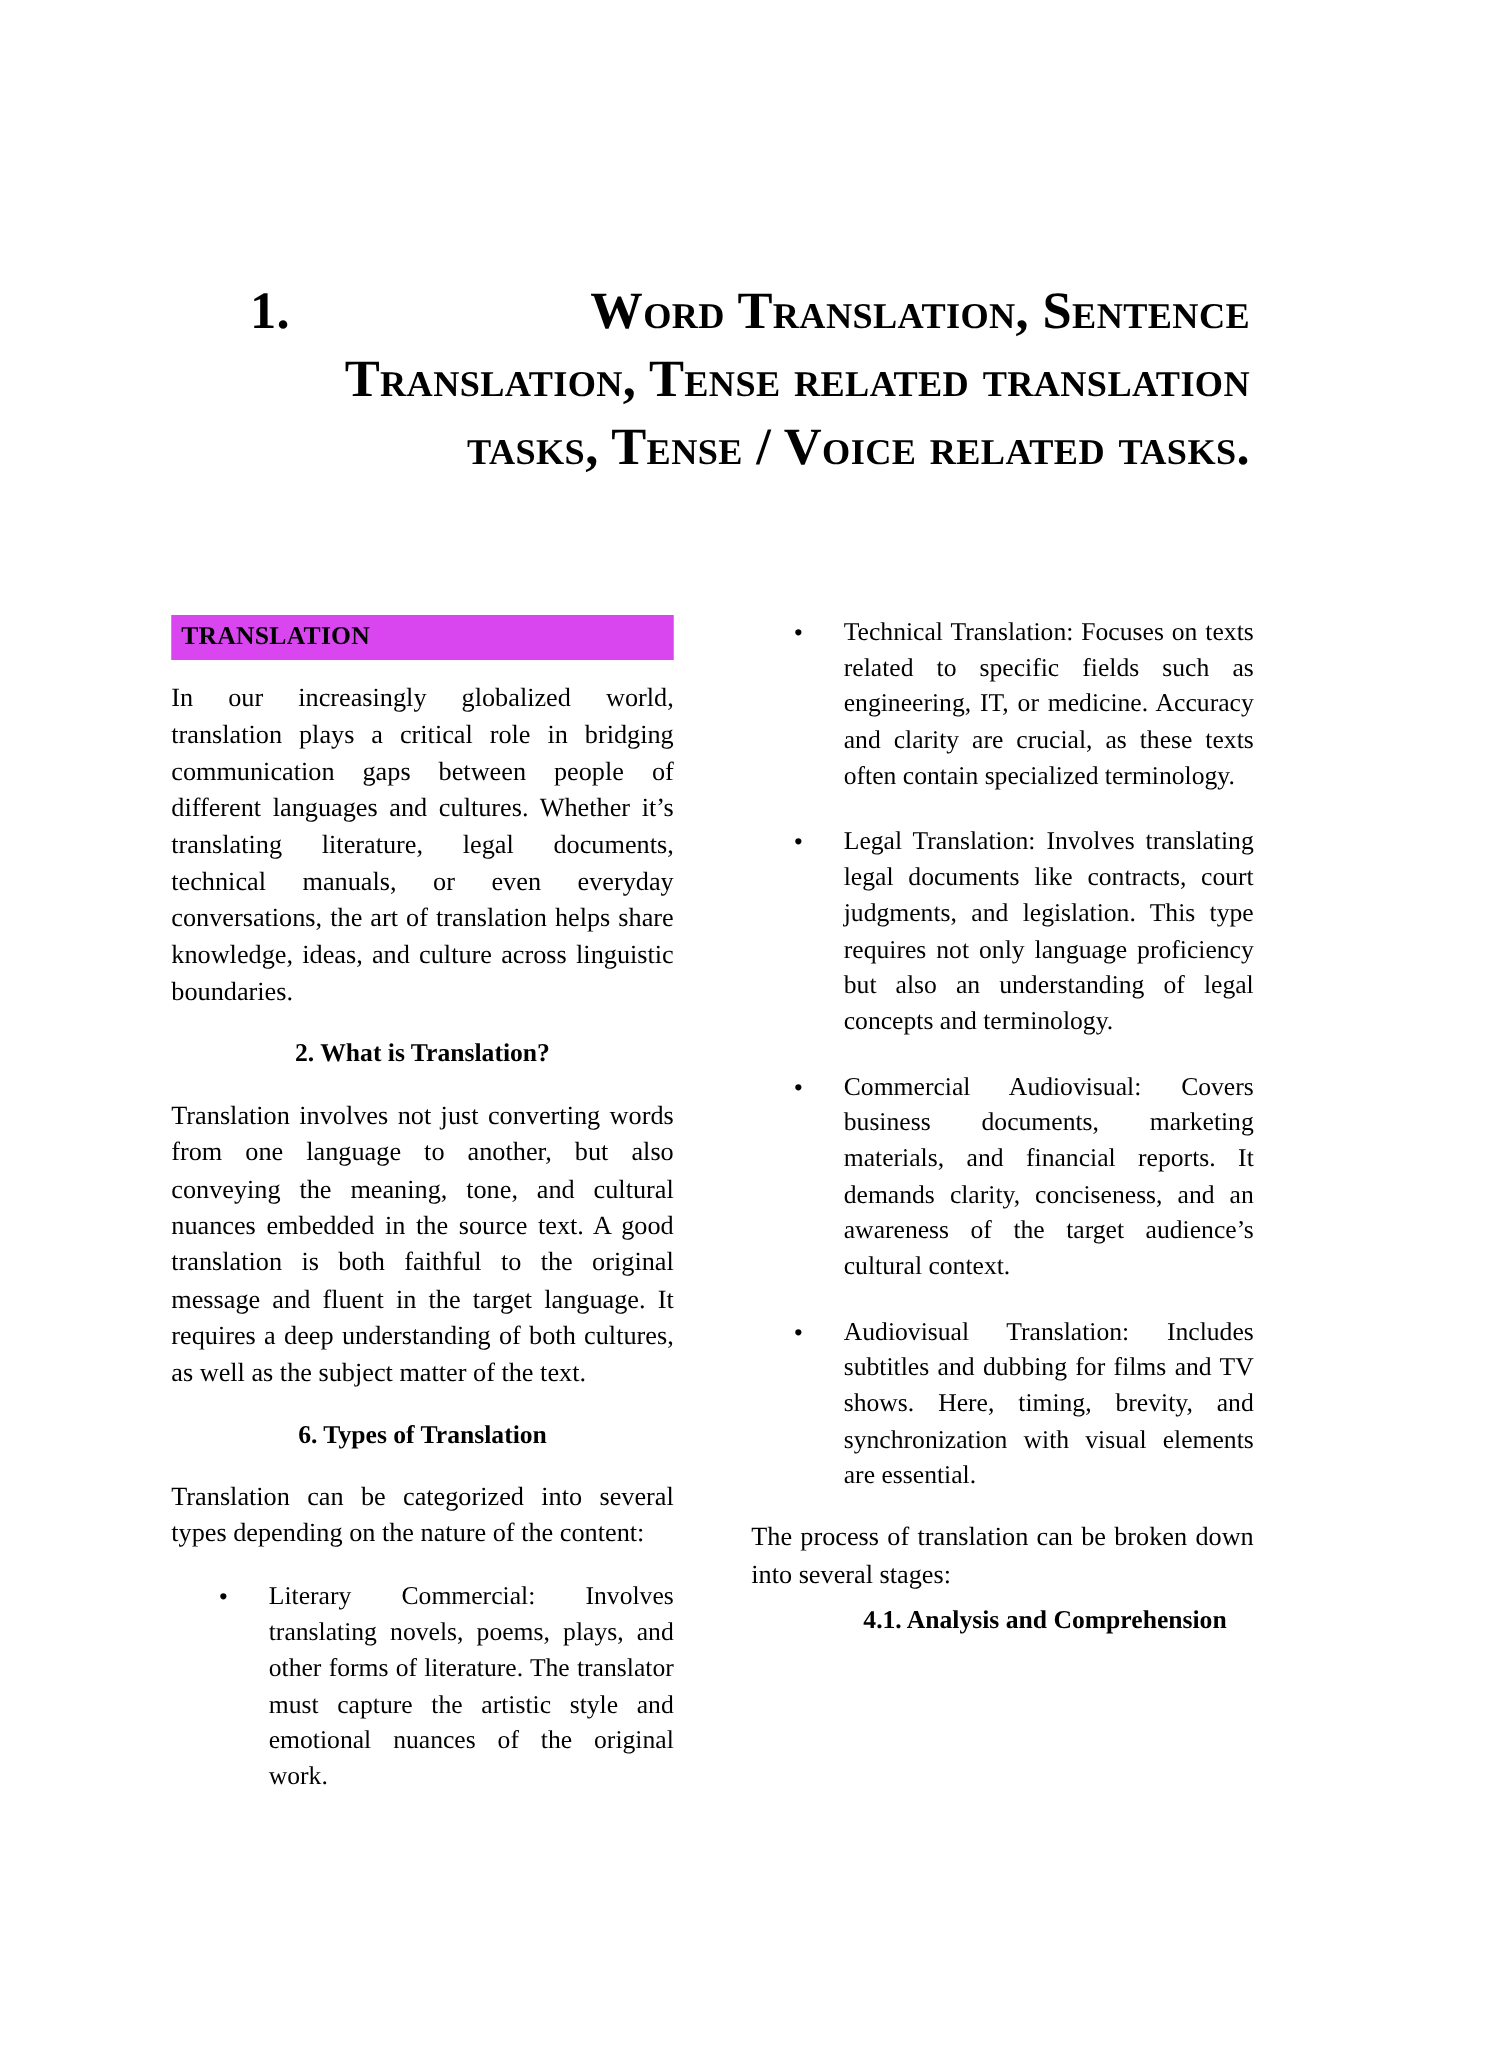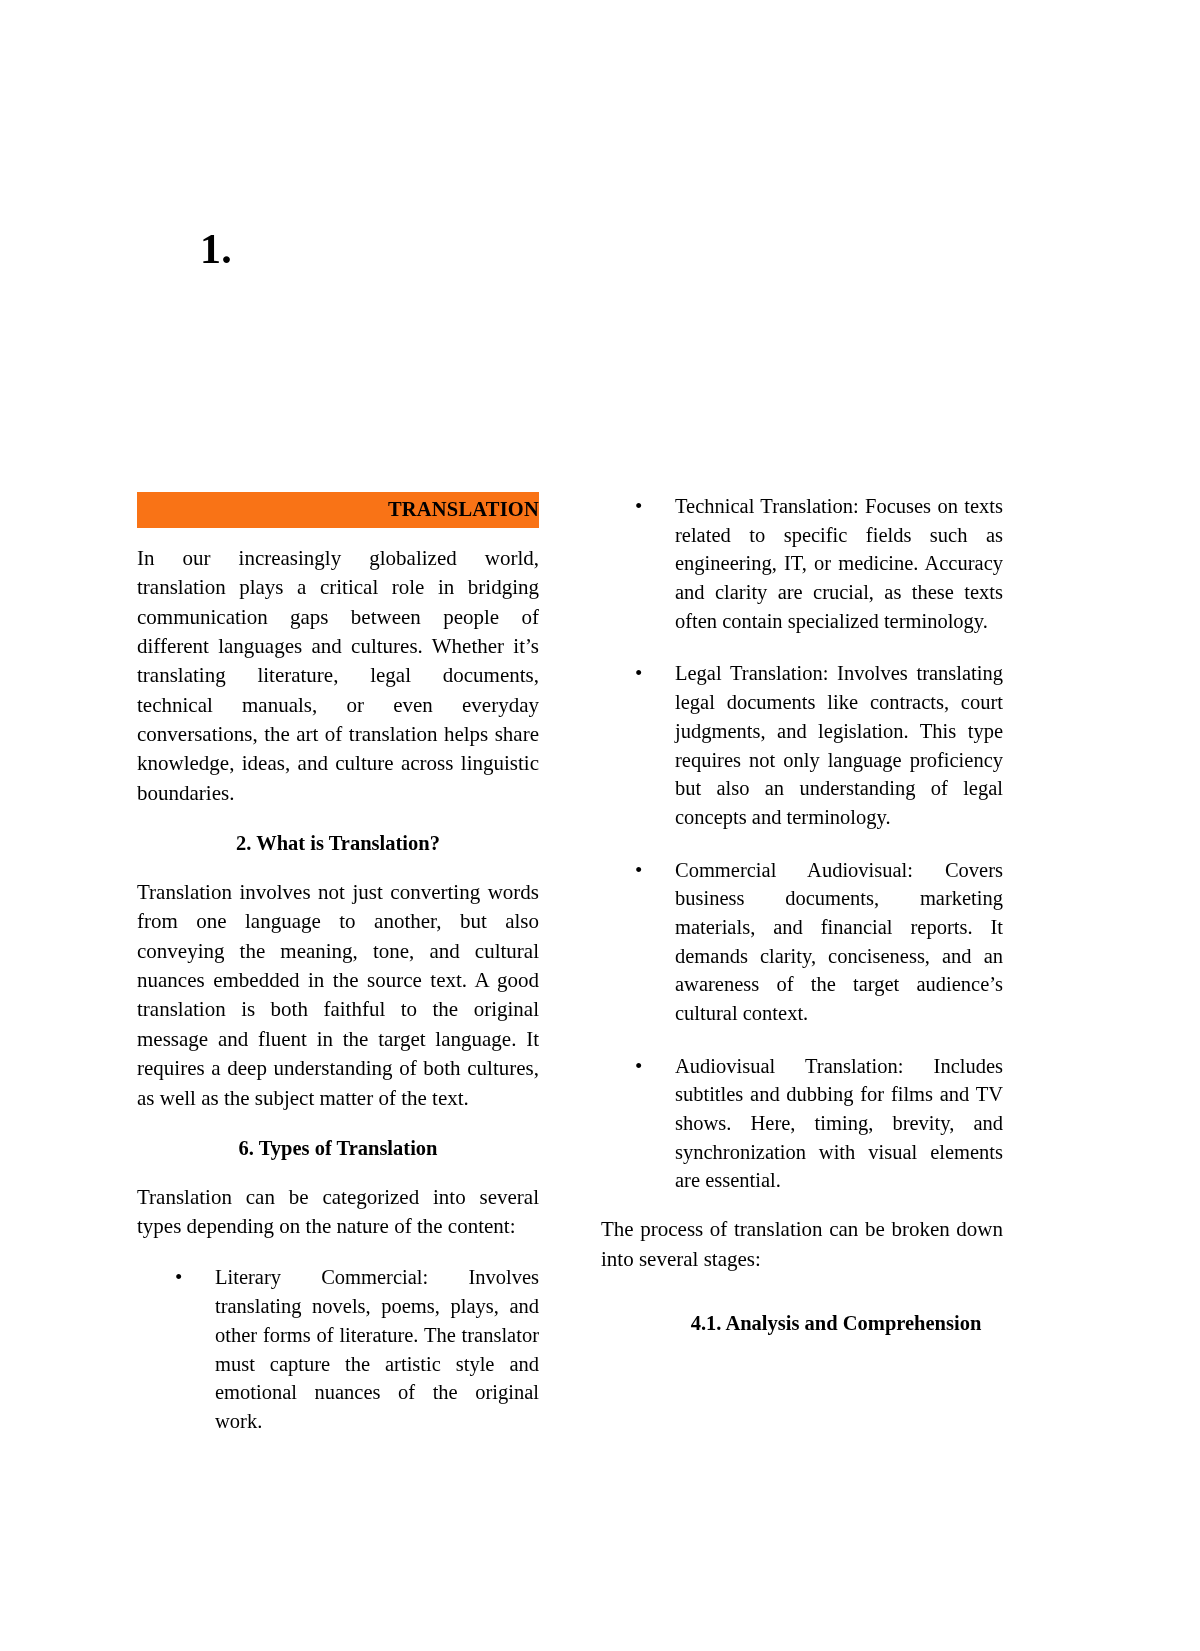--- a/index.html
+++ b/index.html
@@ -51,41 +51,40 @@
     width: 866px;
     display: flex;
     gap: 62px;
   }
   .col {
     width: 402px;
   }
 
   
   .hl-heading {
-    background: #f97316;
+    background: #d946ef;
     font-weight: bold;
     font-size: 20.5px;
     line-height: 1.45;
     padding: 3px 0 3px 8px;
     margin: 0 0 16px 0;
     display: block;
     letter-spacing: 0.2px;
-    text-align: right;
   }
 
   
   p.body {
     margin: 0 0 22px 0;
     font-size: 21px;
     line-height: 1.40;
     text-align: justify;
     text-justify: inter-word;
     hyphens: none;
   }
-  p.body.last { margin-bottom: 36px; }
+  p.body.last { margin-bottom: 9px; }
 
   h3.section {
     margin: 0 0 20px 0;
     font-size: 20.5px;
     font-weight: bold;
     line-height: 1.35;
     text-align: center;
   }
   h3.section.sub {
     margin: 0 0 18px 0;
@@ -126,20 +125,21 @@
     left: 34px;
   }
 </style>
 </head>
 <body>
 
 <div class="page">
 
   <h1 class="doc-title">
     <span class="num">1.</span>
+    <span>Word Translation, Sentence Translation, Tense related translation tasks, Tense / Voice related tasks.</span>
   </h1>
 
   <div class="columns">
 
     <div class="col lcol">
 
       <div class="hl-heading">TRANSLATION</div>
 
       <p class="body">In our increasingly globalized world, translation plays a critical role in bridging communication gaps between people of different languages and cultures. Whether it’s translating literature, legal documents, technical manuals, or even everyday conversations, the art of translation helps share knowledge, ideas, and culture across linguistic boundaries.</p>
 

